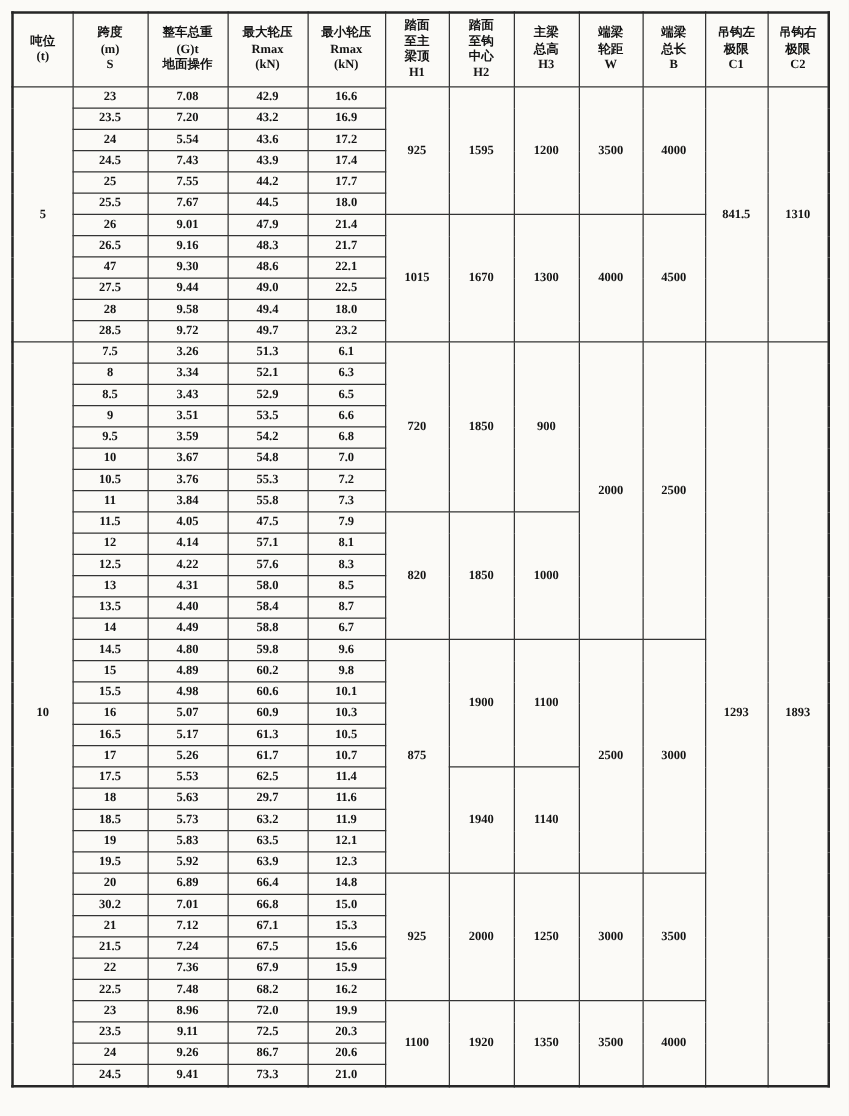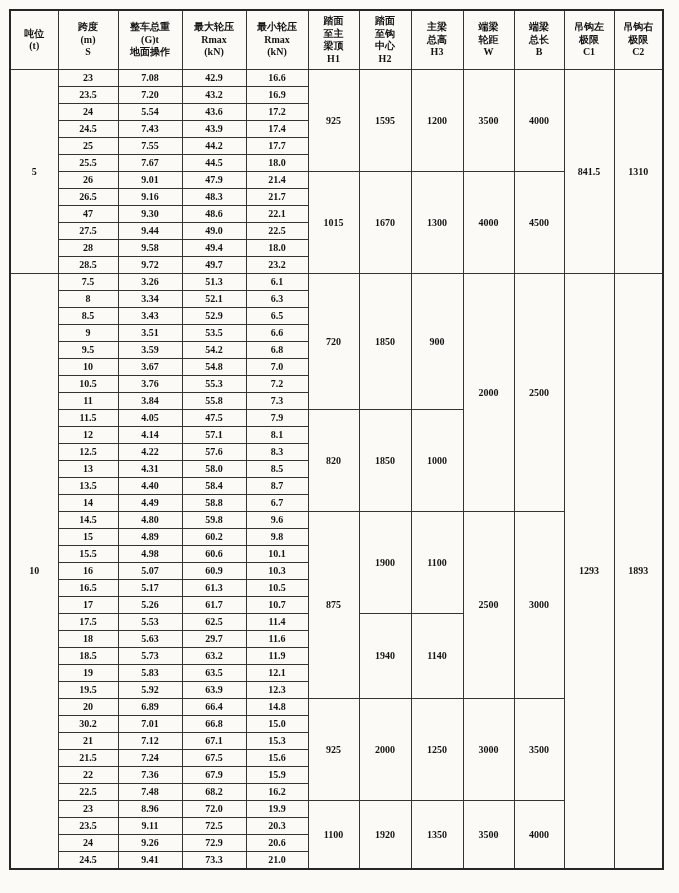--- a/index.html
+++ b/index.html
@@ -435,21 +435,21 @@
         </tr>
         <tr>
           <td>23.5</td>
           <td>9.11</td>
           <td>72.5</td>
           <td>20.3</td>
         </tr>
         <tr>
           <td>24</td>
           <td>9.26</td>
-          <td>72.9</td>
+          <td>86.7</td>
           <td>20.6</td>
         </tr>
         <tr>
           <td>24.5</td>
           <td>9.41</td>
           <td>73.3</td>
           <td>21.0</td>
         </tr>
       </tbody>
   </table>

